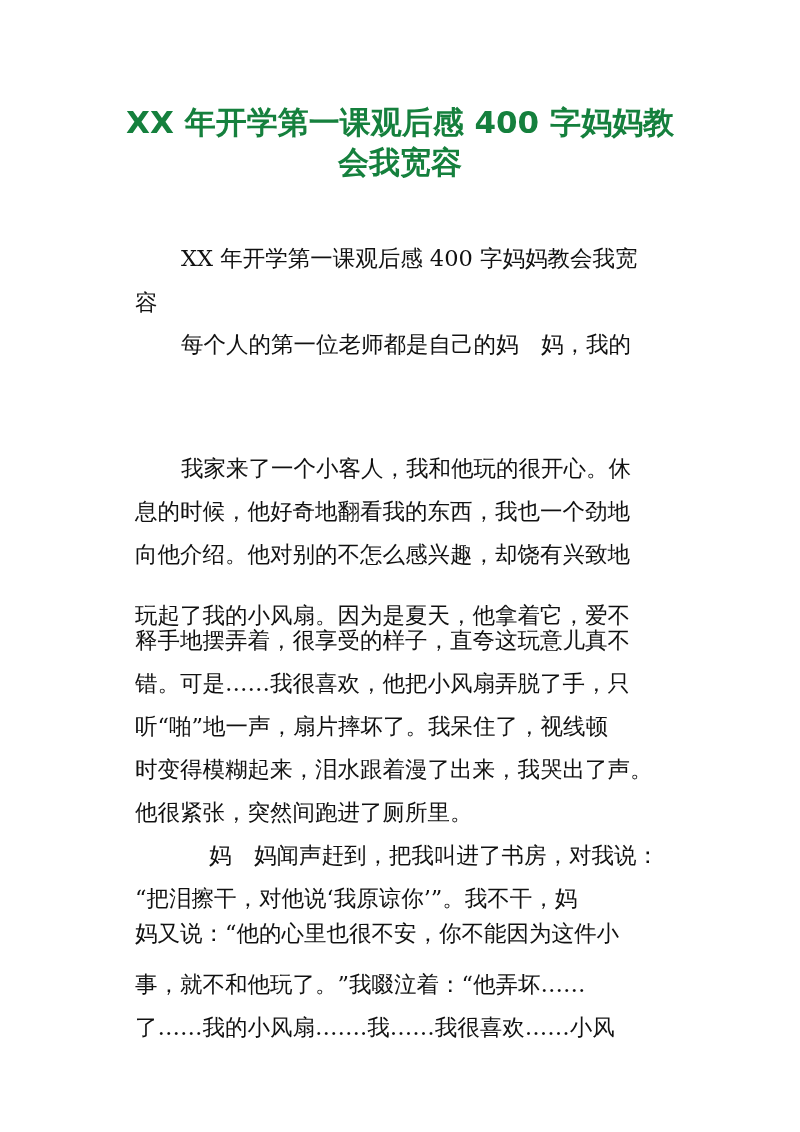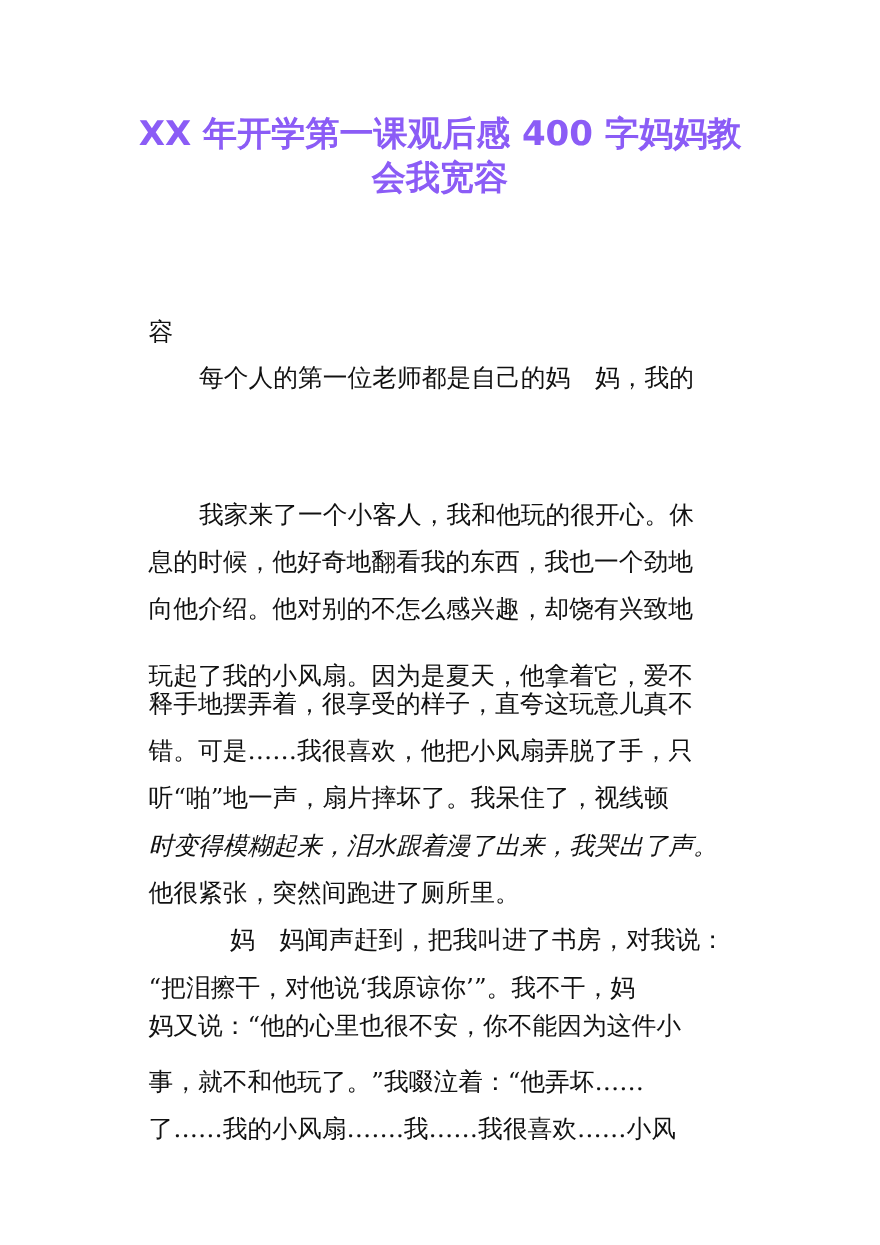--- a/index.html
+++ b/index.html
@@ -22,21 +22,21 @@
     }
     .title {
       position: absolute;
       left: 0;
       width: 800px;
       text-align: center;
       font-family: "DejaVu Sans", "Liberation Sans", sans-serif;
       font-weight: bold;
       font-size: 31px;
       line-height: 48px;
-      color: #8b5cf6;
+      color: #15803d;
       letter-spacing: 0px;
     }
     .title-line-1 { top: 98px; }
     .title-line-2 { top: 138px; }
 
     .line {
       position: absolute;
       font-family: "DejaVu Serif", "Liberation Serif", serif;
       font-size: 22.5px;
       line-height: 30px;
@@ -45,31 +45,32 @@
     }
   </style>
 </head>
 <body>
 
 <div class="page">
 
   <div class="title title-line-1">XX 年开学第一课观后感 400 字妈妈教</div>
   <div class="title title-line-2">会我宽容</div>
 
+  <div class="line" style="left:181px; top:243px;">XX 年开学第一课观后感 400 字妈妈教会我宽</div>
   <div class="line" style="left:135px; top:287px;">容</div>
   <div class="line" style="left:181px; top:329px;">每个人的第一位老师都是自己的妈　妈，我的</div>
 
   <div class="line" style="left:181px; top:453px;">我家来了一个小客人，我和他玩的很开心。休</div>
   <div class="line" style="left:135px; top:496px;">息的时候，他好奇地翻看我的东西，我也一个劲地</div>
   <div class="line" style="left:135px; top:539px;">向他介绍。他对别的不怎么感兴趣，却饶有兴致地</div>
   <div class="line" style="left:135px; top:600px;">玩起了我的小风扇。因为是夏天，他拿着它，爱不</div>
   <div class="line" style="left:135px; top:625px;">释手地摆弄着，很享受的样子，直夸这玩意儿真不</div>
   <div class="line" style="left:135px; top:668px;">错。可是……我很喜欢，他把小风扇弄脱了手，只</div>
   <div class="line" style="left:135px; top:711px;">听“啪”地一声，扇片摔坏了。我呆住了，视线顿</div>
-  <div class="line" style="left:135px; top:754px;font-style:italic;">时变得模糊起来，泪水跟着漫了出来，我哭出了声。</div>
+  <div class="line" style="left:135px; top:754px;">时变得模糊起来，泪水跟着漫了出来，我哭出了声。</div>
   <div class="line" style="left:135px; top:797px;">他很紧张，突然间跑进了厕所里。</div>
 
   <div class="line" style="left:181px; top:840px;margin-left:28px;">妈　妈闻声赶到，把我叫进了书房，对我说：</div>
   <div class="line" style="left:135px; top:883px;">“把泪擦干，对他说‘我原谅你’”。我不干，妈</div>
   <div class="line" style="left:135px; top:918px;">妈又说：“他的心里也很不安，你不能因为这件小</div>
   <div class="line" style="left:135px; top:969px;">事，就不和他玩了。”我啜泣着：“他弄坏……</div>
   <div class="line" style="left:135px; top:1012px;">了……我的小风扇…….我……我很喜欢……小风</div>
 
 </div>
 

